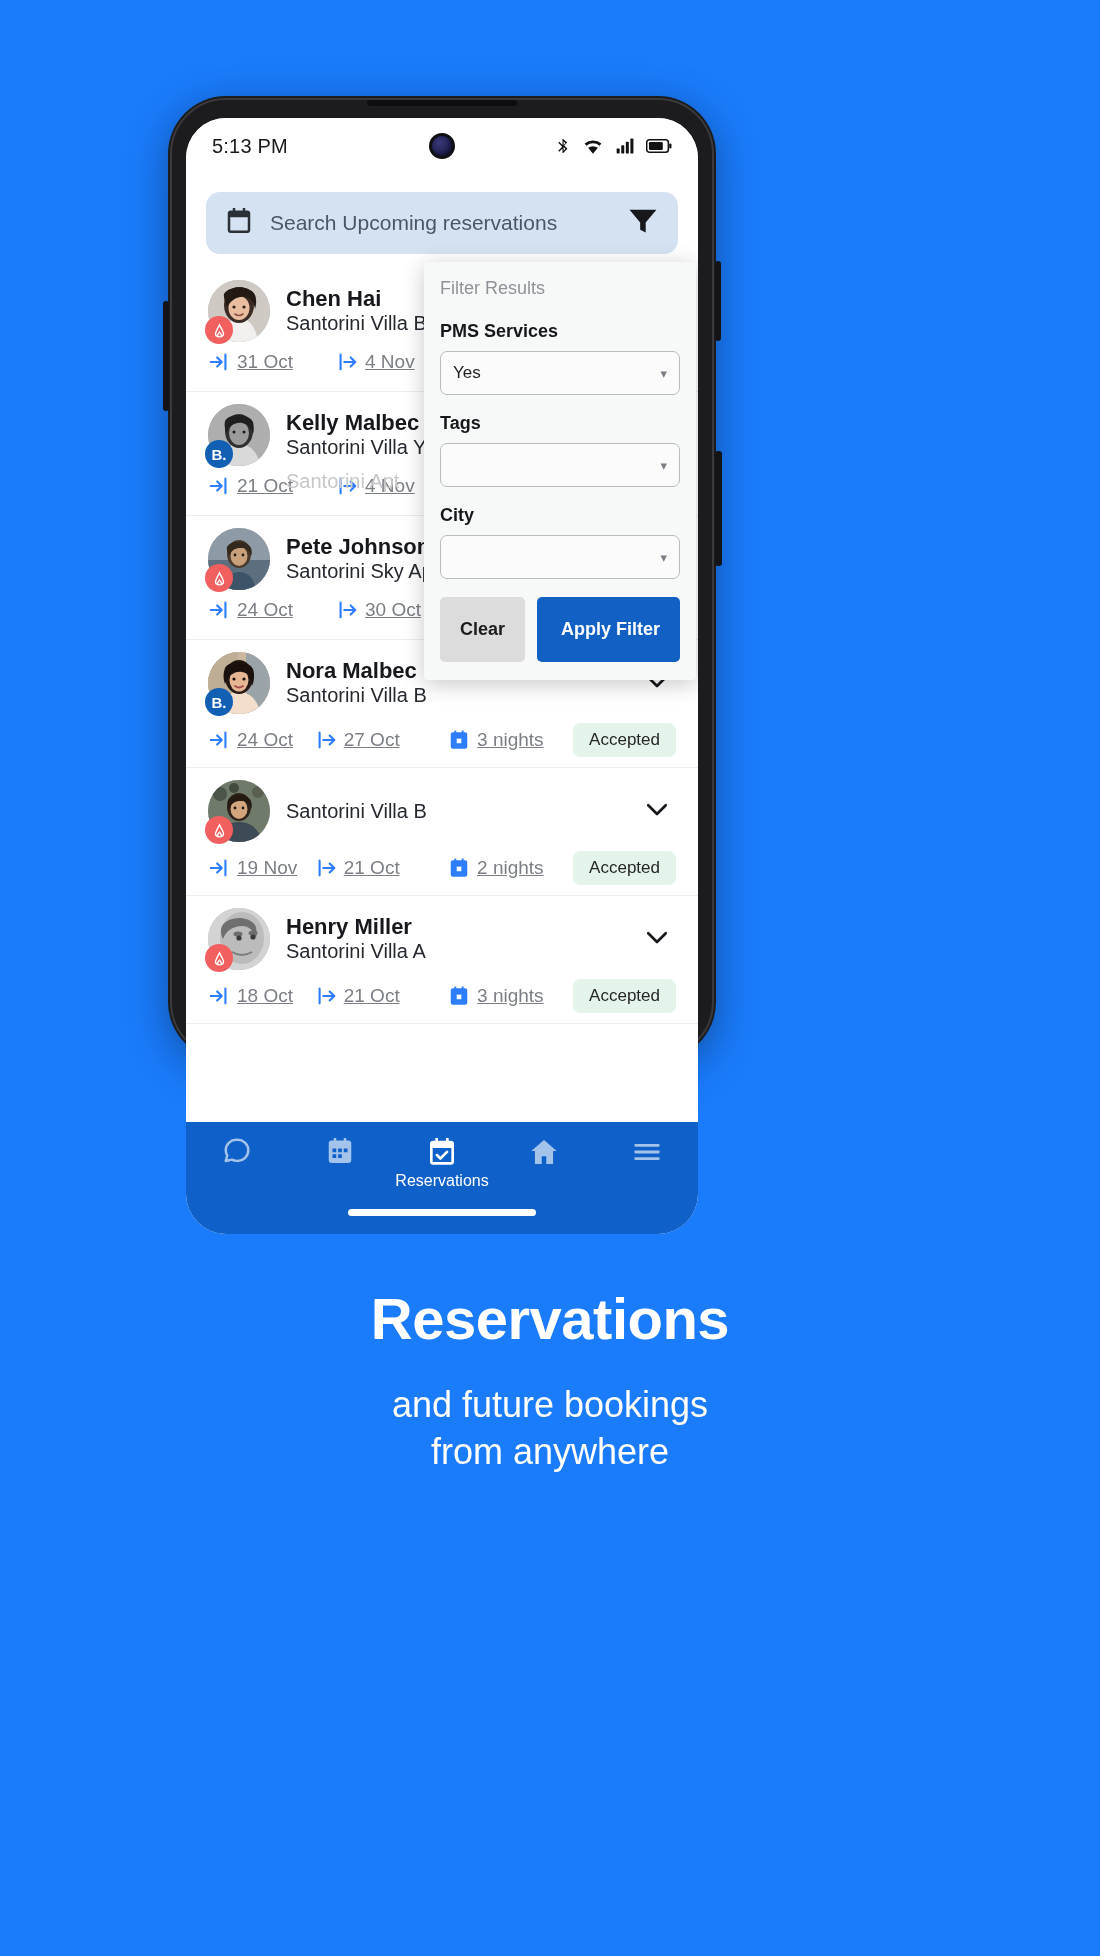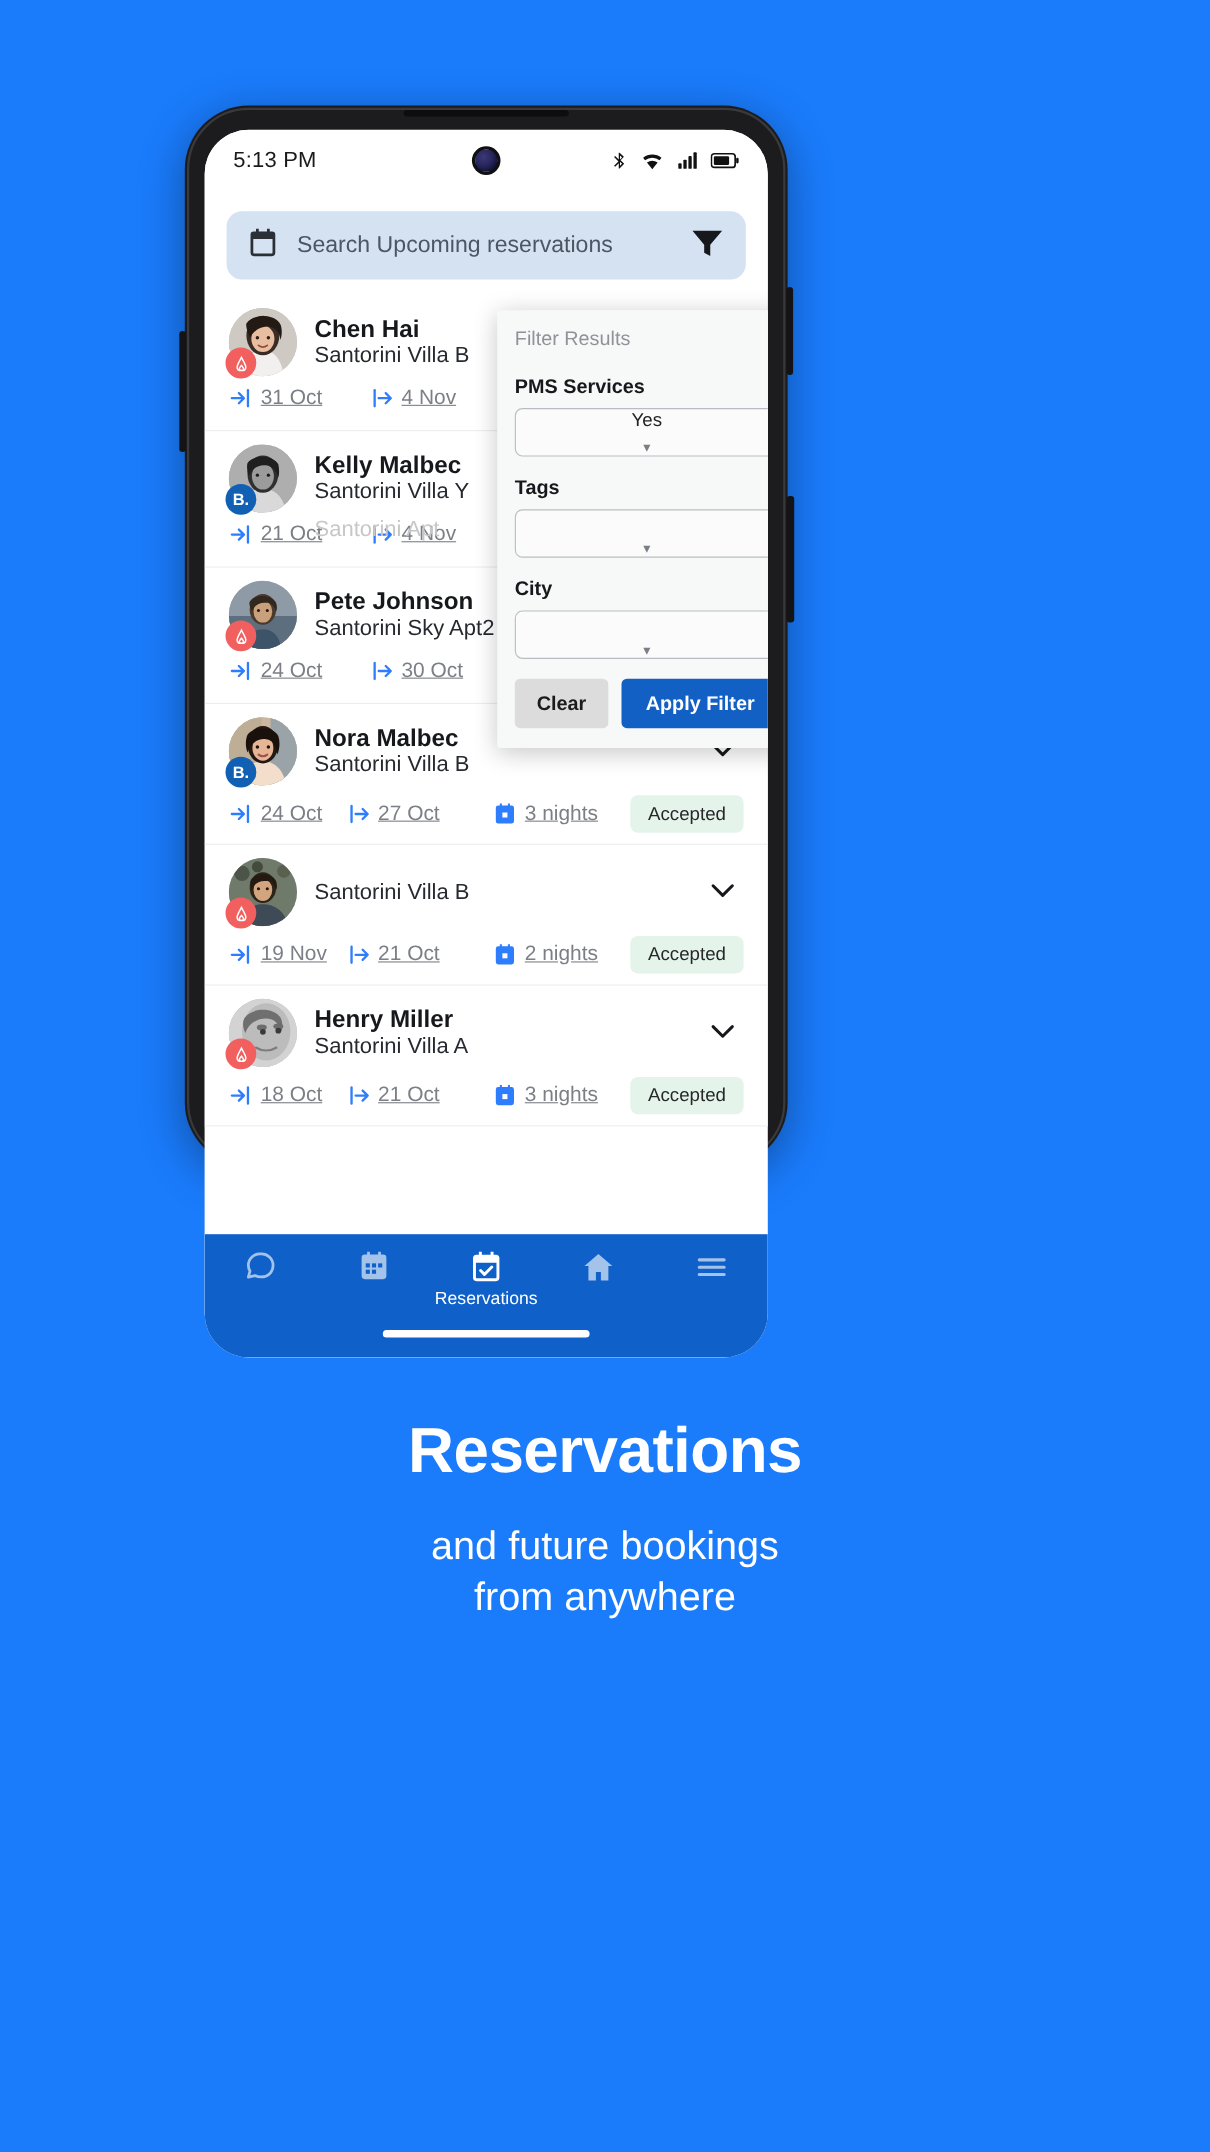--- a/index.html
+++ b/index.html
@@ -163,56 +163,55 @@
   .ghost {
     position: absolute;
     color: #c7c7c7;
     font-size: 20px;
     pointer-events: none;
   }
 
   
   .filter-panel {
     position: absolute;
-    left: 238px; top: 164px;
+    left: 238px; top: 144px;
     width: 272px;
     background: #f7f8f8;
     border-radius: 3px;
     box-shadow: 0 4px 22px rgba(0,0,0,0.22);
     padding: 16px 16px 18px;
     z-index: 40;
-    margin-left: 28px;
   }
   .filter-title {
     font-size: 18px; color: #8f9398; margin-bottom: 22px;
   }
   .filter-label {
     font-size: 18px; font-weight: 700; color: #16181c;
     margin-bottom: 9px;
   }
   .filter-select {
     height: 44px;
     border: 1px solid #b9bdc2;
     border-radius: 7px;
     background: #fbfbfb;
     display: flex; align-items: center;
     padding: 0 12px;
     margin-bottom: 18px;
     cursor: pointer;
-    flex-direction: column;
   }
   .filter-select .val { font-size: 17px; color: #222; flex: 1; }
   .filter-select .caret { color: #7b7f85; font-size: 13px; }
   .filter-actions { display: flex; gap: 12px; margin-top: 6px; }
   .btn {
     border: none; border-radius: 5px;
     font-size: 18px; font-weight: 700;
-    padding: 12px 20px;
+    padding: 22px 20px;
     cursor: pointer;
     font-family: inherit;
+    text-align: right;
   }
   .btn-clear { background: #dcdcdc; color: #1b1b1b; }
   .btn-apply { background: #1260c4; color: #fff; flex: 1; }
 
   
   .bottom-nav {
     position: absolute; left: 0; bottom: 0;
     width: 100%; height: 112px;
     background: #0f61c9;
     display: flex; align-items: flex-start;

